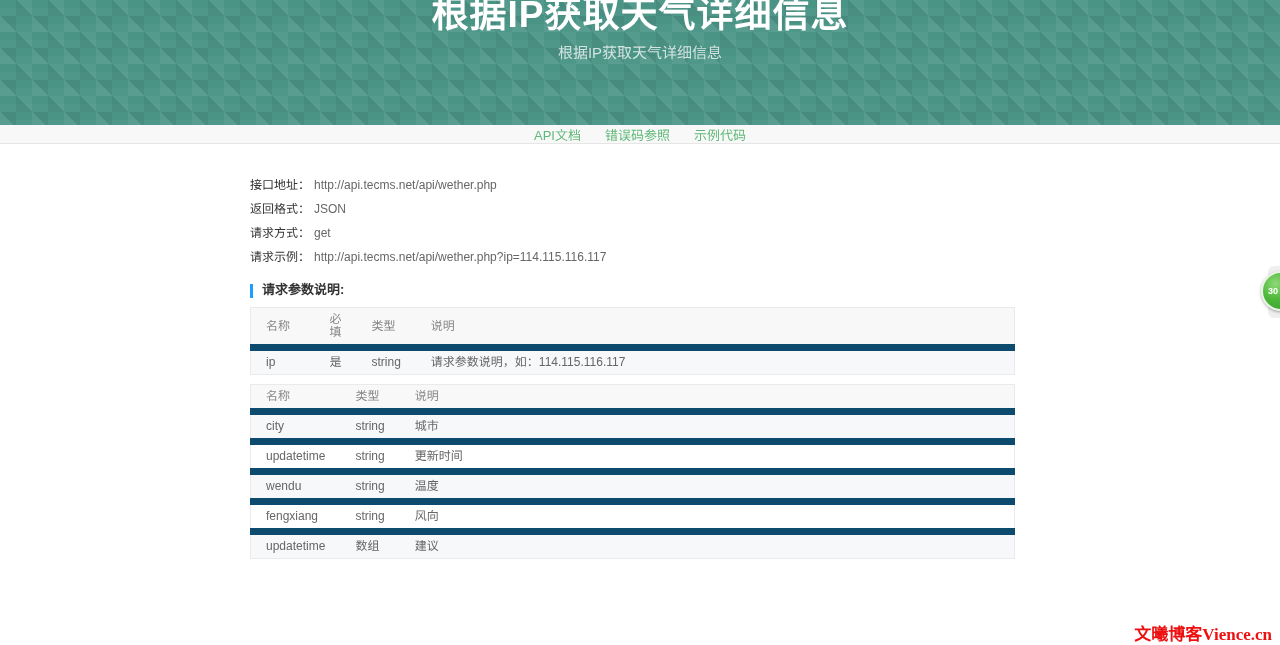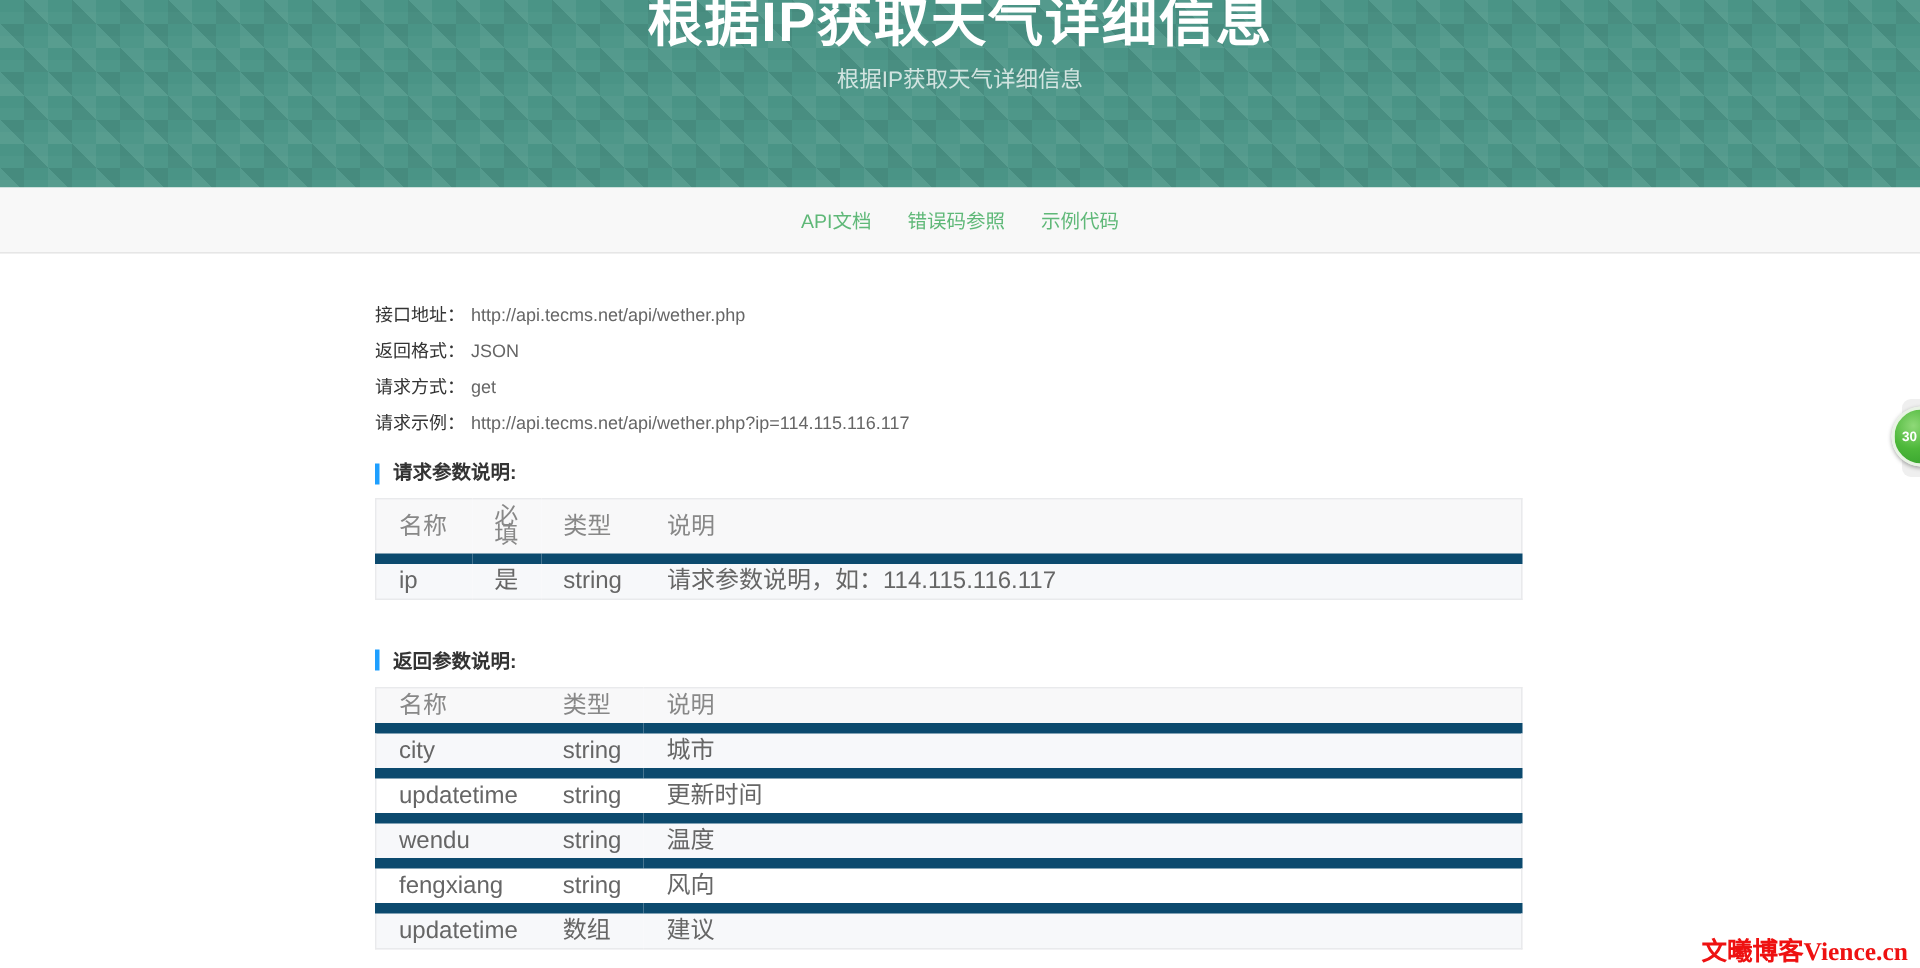--- a/index.html
+++ b/index.html
@@ -28,21 +28,21 @@
     font-size:37px; line-height:44px; font-weight:bold; color:#ffffff;
     letter-spacing:1px;
   }
   .hero p {
     margin:4px 0 0 0;
     font-size:15px; color:rgba(255,255,255,.75);
   }
 
   
   .navbar {
-    height:44px; width:100%;
+    height:19px; width:100%;
     background:#f8f8f8;
     border-bottom:1px solid #e6e6e6;
     display:flex; align-items:center; justify-content:center; gap:24px;
   }
   .navbar a {
     color:#5FB878; text-decoration:none; font-size:13px; cursor:pointer;
   }
 
   
   main { margin-left:250px; width:765px; padding-top:29px; }
@@ -52,21 +52,21 @@
 
   .sec-head { display:flex; align-items:center; margin-top:30px; }
   .sec-head.first { margin-top:10px;align-items:flex-end; }
   .sec-head .bar  { width:3px; height:14px; background:#1E9FFF; margin-right:9px; }
   .sec-head .txt  { font-size:13px; font-weight:bold; color:#333; }
 
   table {
     width:100%; margin-top:9px;
     border-collapse:collapse;
     border:1px solid #e9eaec;
-    font-size:16px; color:#666;
+    font-size:12px; color:#666;
   }
   th, td {
     text-align:left; font-weight:normal;
     padding:5px 15px; line-height:13px;
     border-top:7px solid #0c4a6e;
   }
   thead tr { background:#f8f8f9; }
   thead th { border-top:none; color:#888; }
   tbody tr:nth-child(odd) { background:#f7f8fa; }
   tbody tr:nth-child(even){ background:#ffffff; }
@@ -147,24 +147,20 @@
     <tbody>
         <tr>
           <td>ip</td>
           <td>是</td>
           <td>string</td>
           <td>请求参数说明，如：114.115.116.117</td>
         </tr>
       </tbody>
   </table>
 
-  <div class="sec-head">
-    <span class="bar"></span>
-    <span class="txt">返回参数说明:</span>
-  </div>
   <table class="t-res">
     <thead>
       <tr>
           <th>名称</th>
           <th>类型</th>
           <th>说明</th>
         </tr>
     </thead>
     <tbody>
         <tr>

